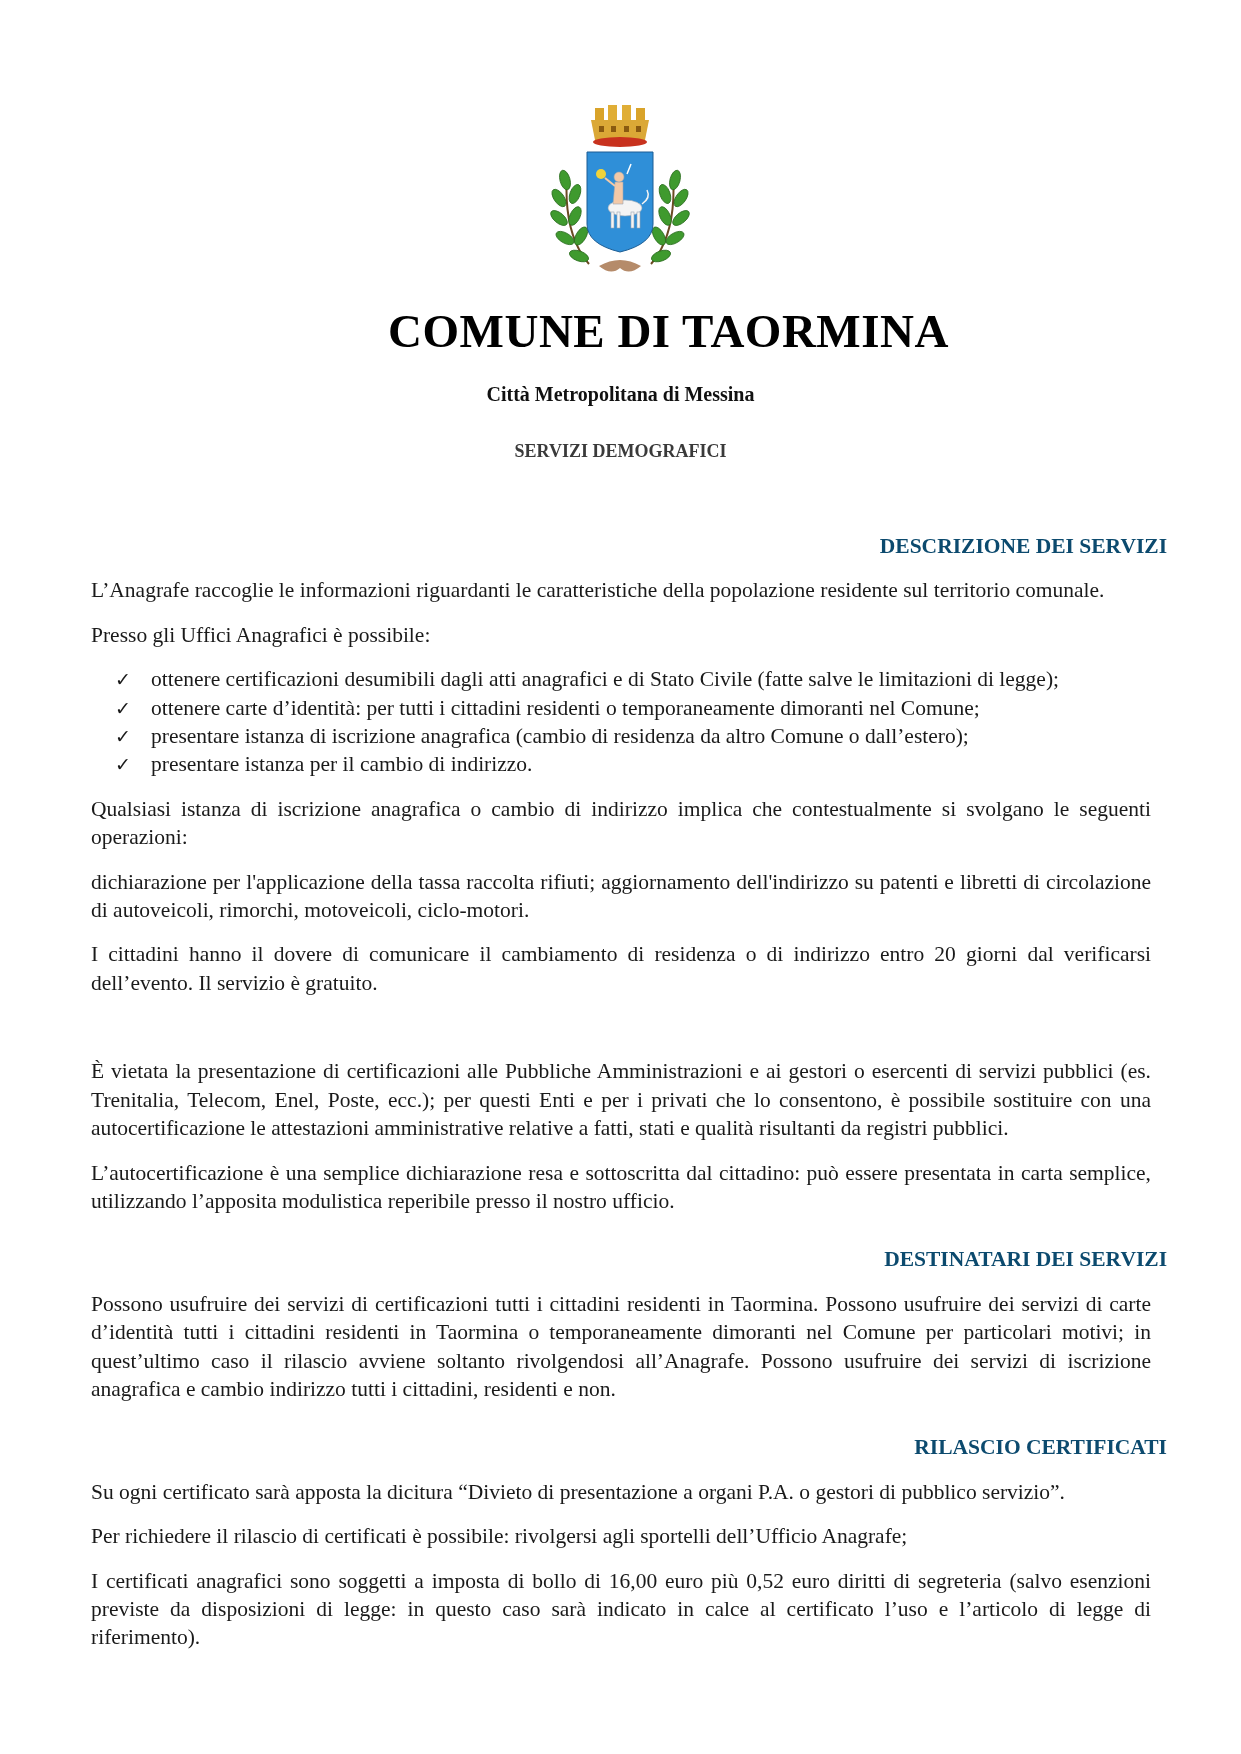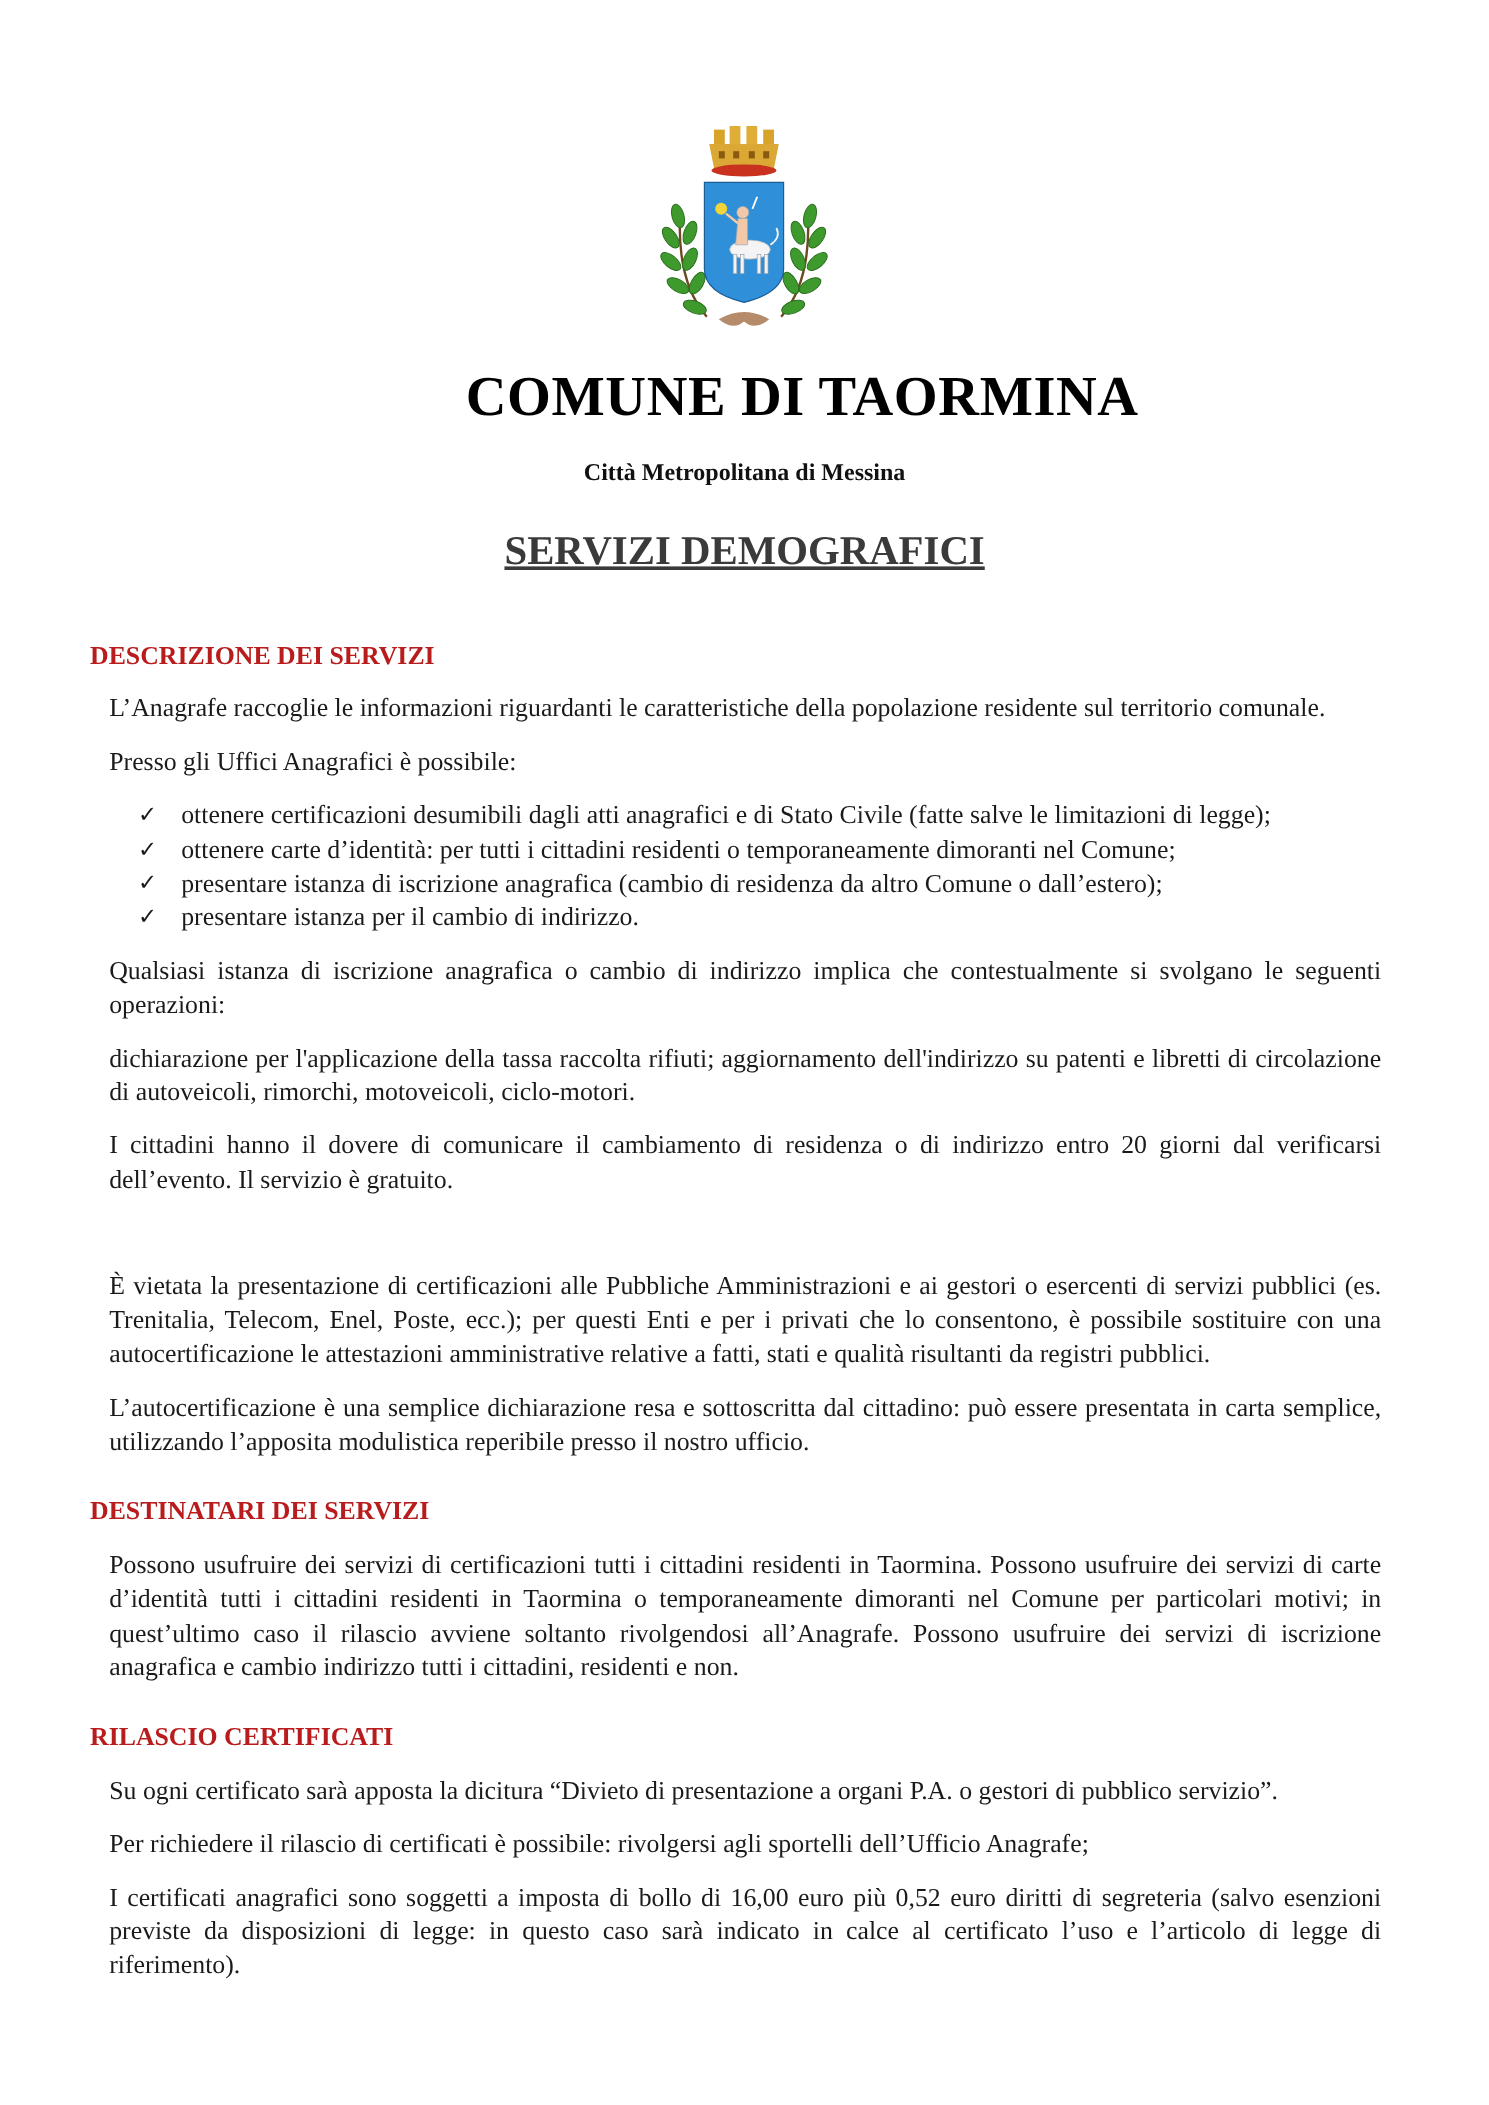--- a/index.html
+++ b/index.html
@@ -2,23 +2,23 @@
 <html><head>
 <meta charset="utf-8">
 <style>
   html, body { margin: 0; padding: 0; background: #ffffff; }
   body { width: 1241px; height: 1754px; position: relative; overflow: hidden;
          font-family: "Liberation Serif", "DejaVu Serif", serif; color: #1a1a1a; }
   .crest { position: absolute; left: 549px; top: 104px; width: 142px; height: 178px; }
   .title { position: absolute; left: 0; width: 1241px; text-align: center; font-weight: bold; margin: 0; }
   .t1 { top: 304px; font-size: 47px; color: #000; letter-spacing: 0.5px; margin-left: 48px; }
   .t2 { top: 383px; font-size: 20px; color: #111; }
-  .t3 { top: 441px; font-size: 34px; color: #3a3a3a; text-decoration: underline; }
+  .t3 { top: 441px; font-size: 18px; color: #3a3a3a; }
   .body { position: absolute; left: 75px; width: 1092px; top: 532px; font-size: 21.5px; line-height: 28.4px; }
-  .h { text-align: left; font-weight: bold; color: #b91c1c; margin: 0; font-size: 21.5px; }
+  .h { text-align: right; font-weight: bold; color: #0c4a6e; margin: 0; font-size: 21.5px; }
   p { margin: 16px; text-align: justify; text-align-last: left; }
   ul { list-style: none; margin: 0; padding: 0 0 0 40px; }
   li { position: relative; padding-left: 36px; text-align: justify; text-align-last: left; }
   .check { position: absolute; left: 0; top: 0; font-family: "DejaVu Sans", sans-serif; font-size: 19px; }
   .gap { height: 28px; }
   .gap-s { height: 14px; }
 </style>
 </head>
 <body>
 

